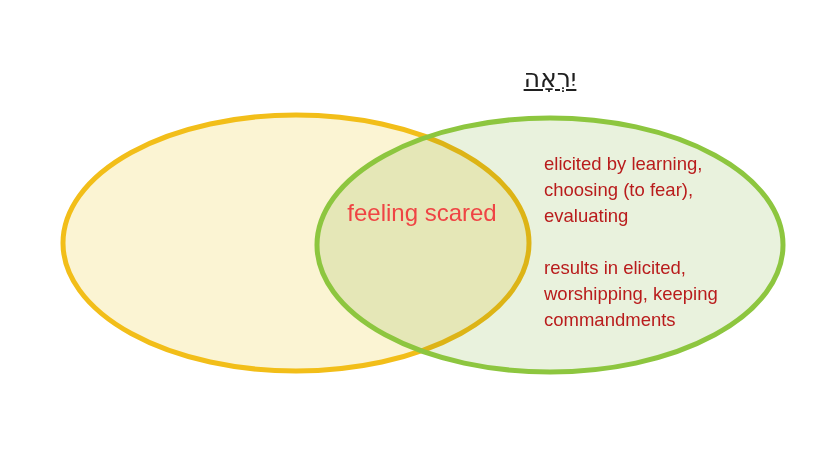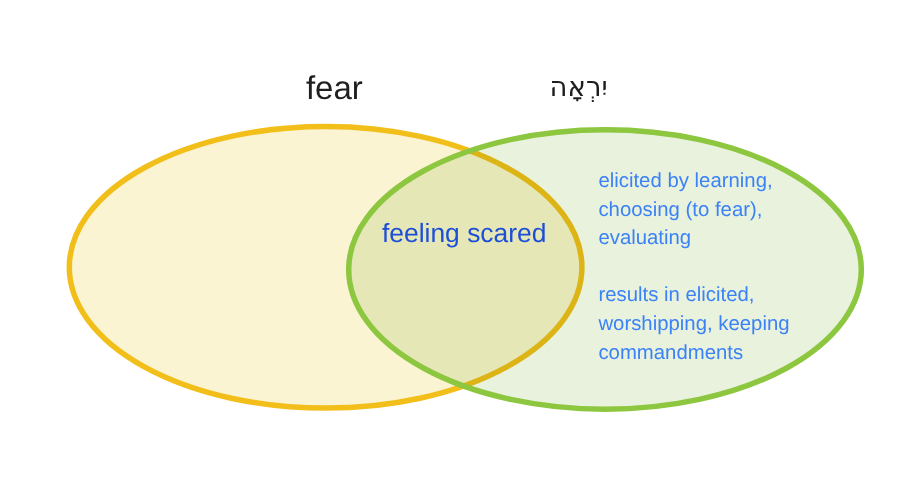--- a/index.html
+++ b/index.html
@@ -39,61 +39,61 @@
     line-height: 36px;
     color: #1f1f1f;
     text-align: center;
   }
   .set-label.left {
     left: 204px;
     top: 63px;
     width: 200px;
   }
   .set-label.right {
-    left: 426px;
+    left: 450px;
     top: 60px;
     width: 200px;
     font-family: "DejaVu Sans", sans-serif;
     font-size: 25px;
     line-height: 38px;
+    text-decoration: underline;
   }
   .overlap-label {
     left: 346px;
     top: 196px;
     width: 152px;
     text-align: center;
     font-size: 24px;
     line-height: 34px;
-    color: #1d4ed8;
+    color: #ef4444;
   }
   .right-desc {
     left: 544px;
     width: 200px;
     font-size: 18.5px;
     line-height: 26px;
-    color: #3b82f6;
+    color: #b91c1c;
   }
   .right-desc.p1 { top: 151px; }
   .right-desc.p2 { top: 255px; }
 </style>
 </head>
 <body>
 
 <div class="stage">
 
   <svg class="venn-layer" viewBox="0 0 825 449">
 
     <ellipse cx="296" cy="243" rx="233" ry="128" stroke-width="5" fill="#FBF4D3" stroke="#F2BE19"></ellipse>
 
     <ellipse class="multiply" cx="550" cy="245" rx="233" ry="127" stroke="none" fill="#E9F2DD"></ellipse>
 
     <ellipse cx="550" cy="245" rx="233" ry="127" fill="none" stroke-width="5" stroke="#8DC63F"></ellipse>
   </svg>
 
-  <div class="txt set-label left">fear</div>
 
   <div class="txt set-label right" dir="rtl" lang="he">יִרְאָה</div>
 
   <div class="txt overlap-label">feeling scared</div>
 
   <div class="txt right-desc p1">elicited by learning, choosing (to fear), evaluating</div>
 
   <div class="txt right-desc p2">results in elicited, worshipping, keeping commandments</div>
 
 </div>

